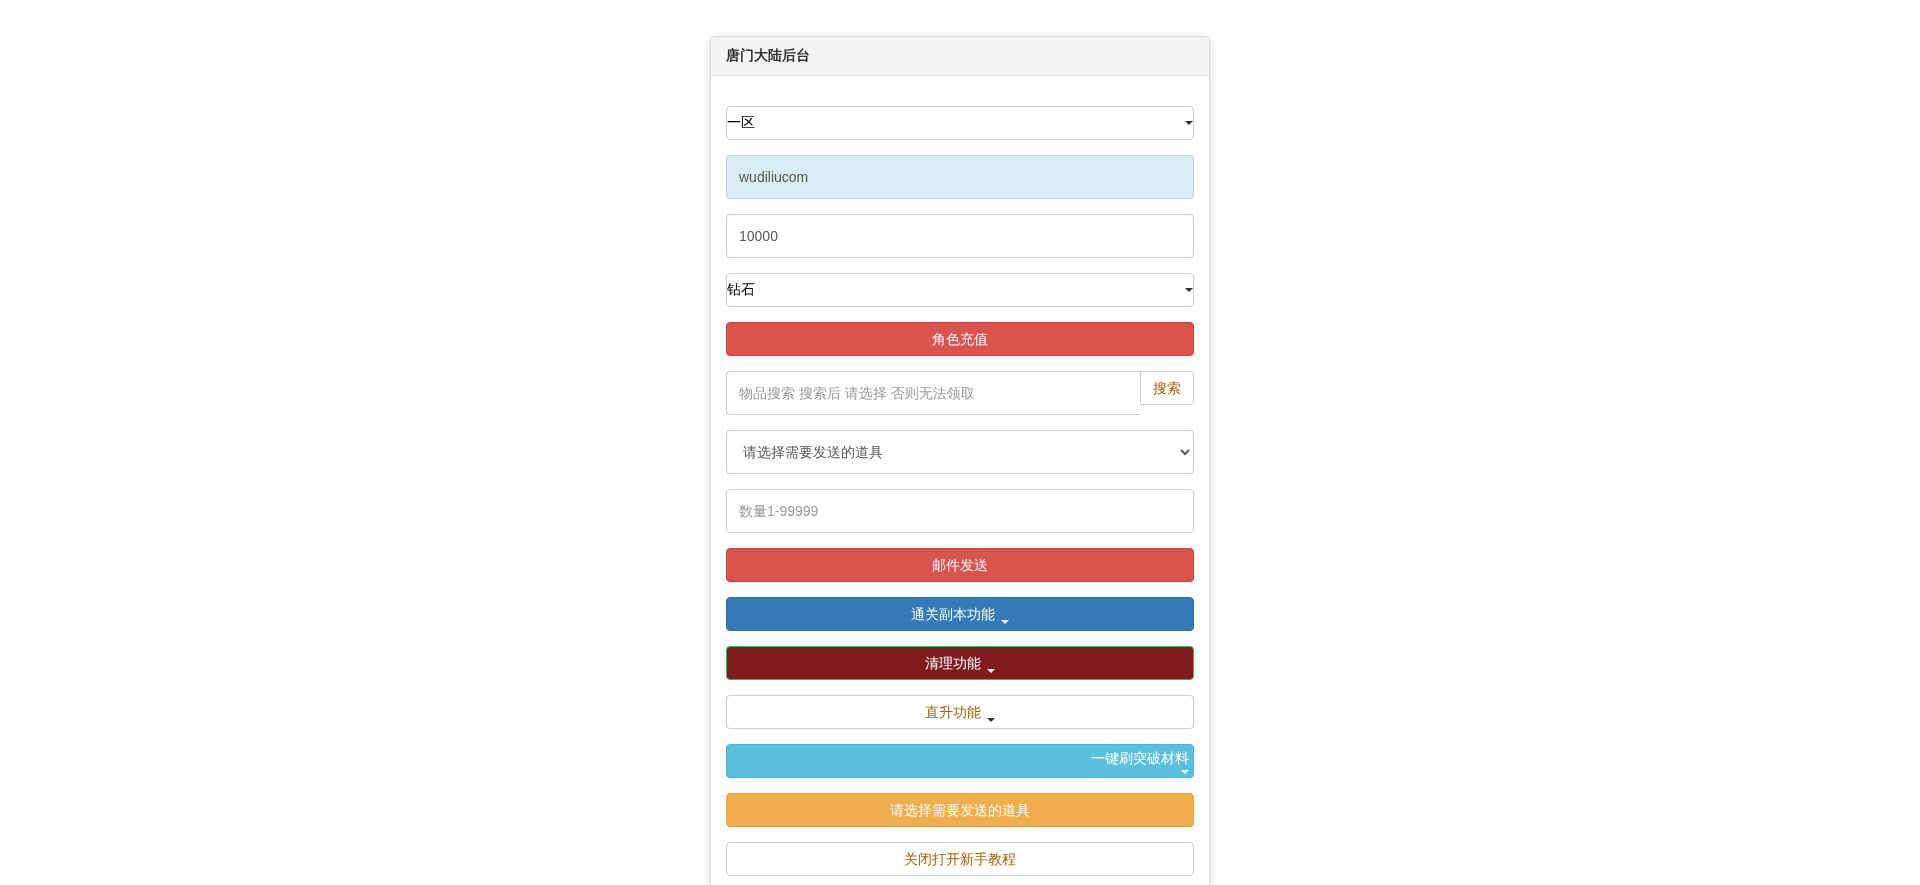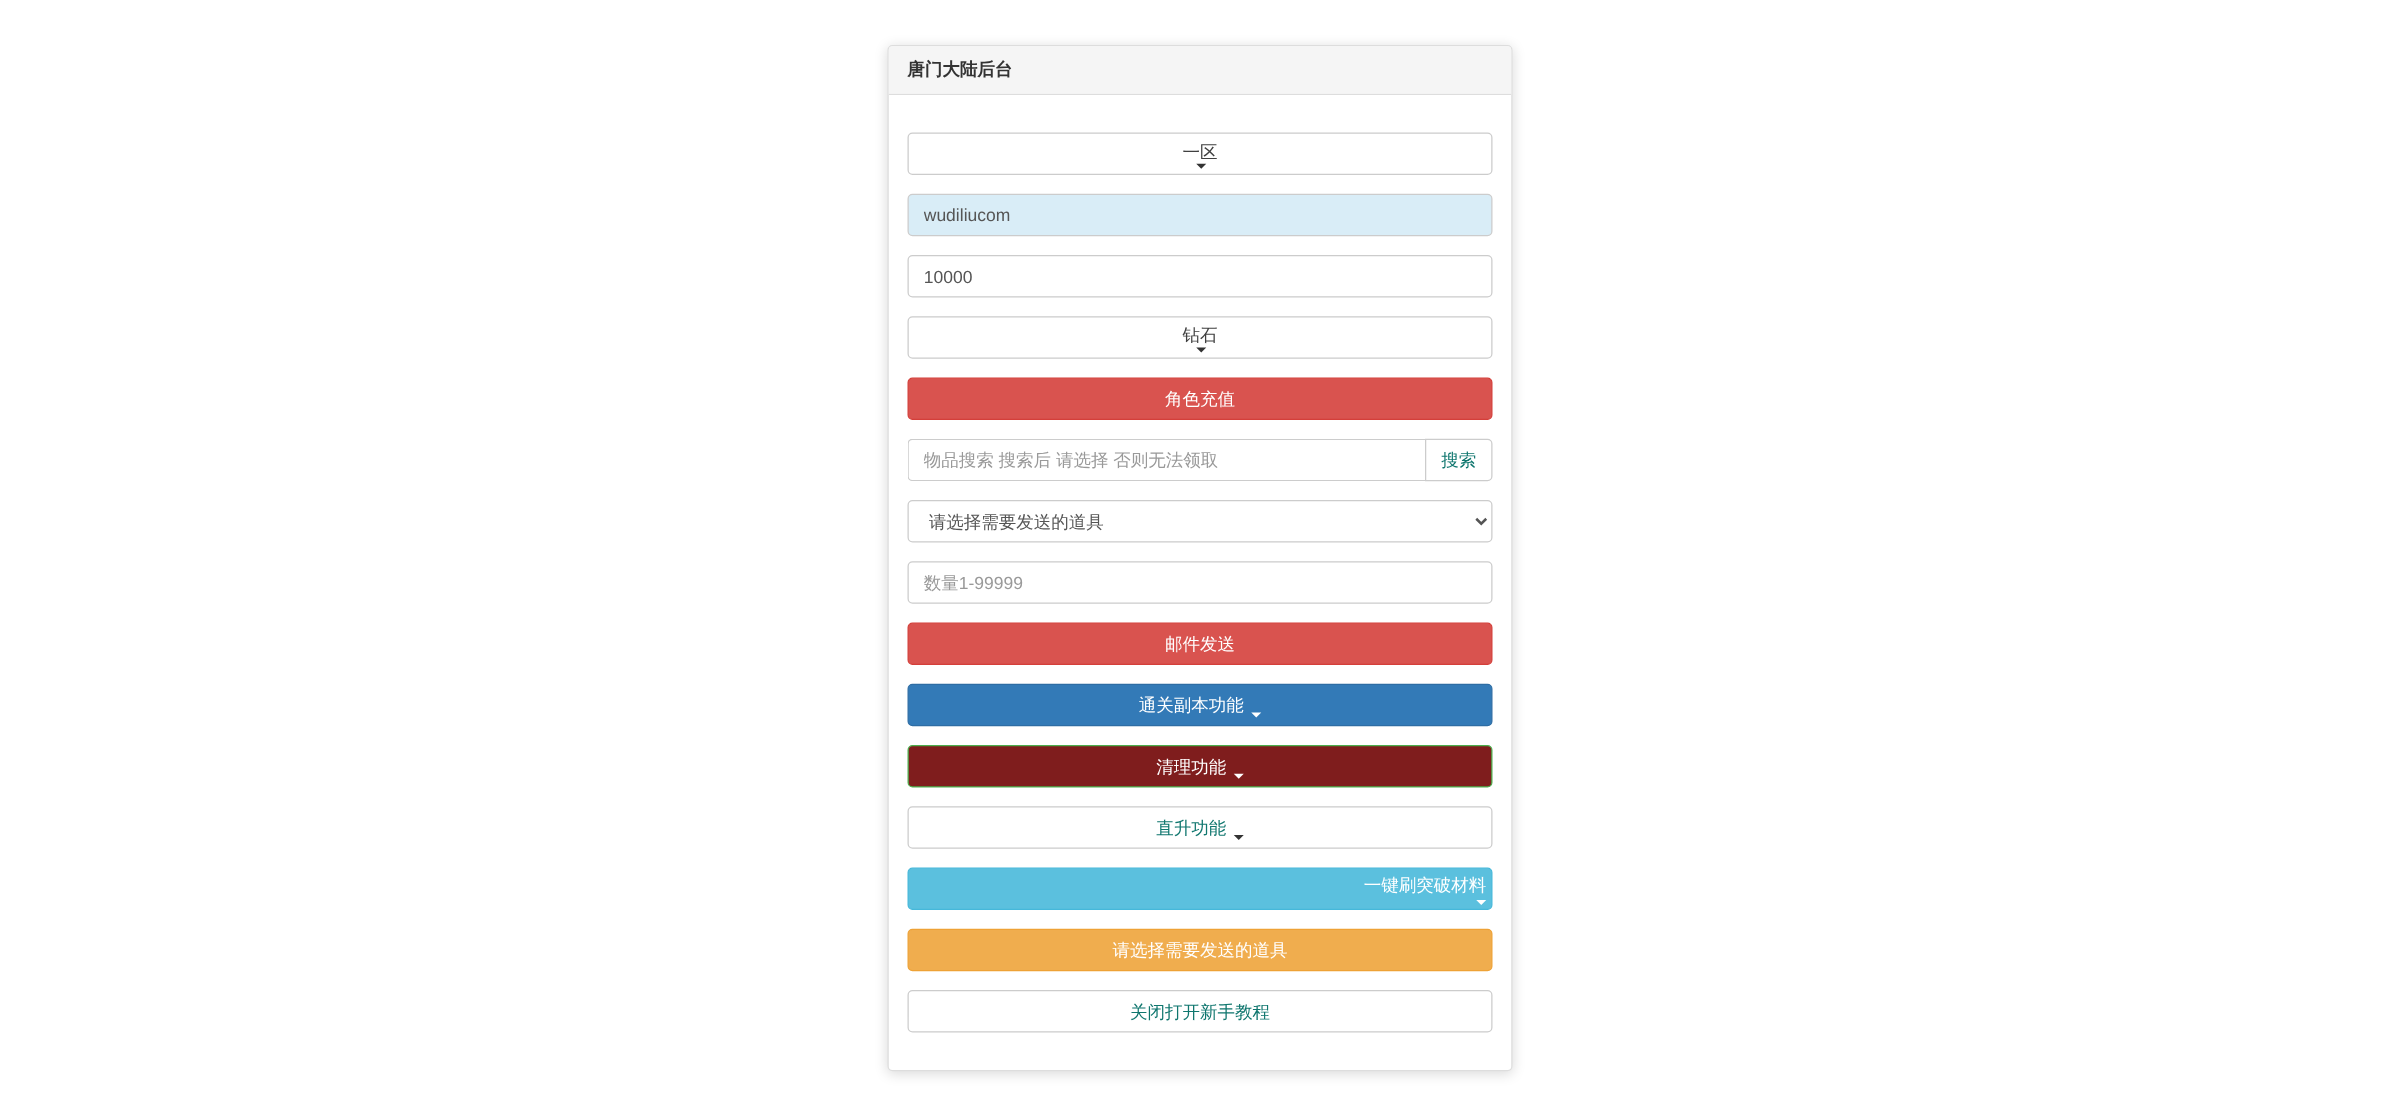--- a/index.html
+++ b/index.html
@@ -34,21 +34,21 @@
     .panel-body {
       padding: 15px;
     }
     .form-group {
       margin-bottom: 15px;
       margin-top: 15px;
     }
     .form-control {
       display: block;
       width: 100%;
-      height: 34px;
+      height: 44px;
       padding: 6px 12px;
       font-size: 14px;
       line-height: 1.42857143;
       color: #555;
       background-color: #fff;
       border: 1px solid #ccc;
       border-radius: 4px;
       outline: none;
     }
     .form-control::placeholder {
@@ -65,21 +65,21 @@
       line-height: 1.42857143;
       text-align: center;
       border: 1px solid transparent;
       border-radius: 4px;
       cursor: pointer;
       height: 34px;
       color: #fff;
       outline: none;
     }
     .btn-default {
-      color: #0f766e;
+      color: #a16207;
       background: #fff;
       border-color: #ccc;
     }
     .btn-danger {
       background: #d9534f;
       border-color: #d43f3a;
     }
     .btn-primary {
       background: #337ab7;
       border-color: #2e6da4;
@@ -112,29 +112,28 @@
       border-top-left-radius: 0;
       border-bottom-left-radius: 0;
       padding: 6px 12px;
     }
     .dropdown-toggle {
       display: flex;
       justify-content: space-between;
       align-items: center;
       width: 100%;
       height: 34px;
-      padding: 6px 29px;
-      font-size: 14px;
-      color: #404040;
+      padding: 6px 0;
+      font-size: 14px;
+      color: #000000;
       background: #fff;
       border: 1px solid #ccc;
       border-radius: 4px;
       cursor: pointer;
       text-align: left;
-      flex-direction: column;
     }
     .caret {
       display: inline-block;
       width: 0;
       height: 0;
       margin-left: 2px;
       vertical-align: middle;
       border-top: 4px solid;
       border-right: 4px solid transparent;
       border-left: 4px solid transparent;

